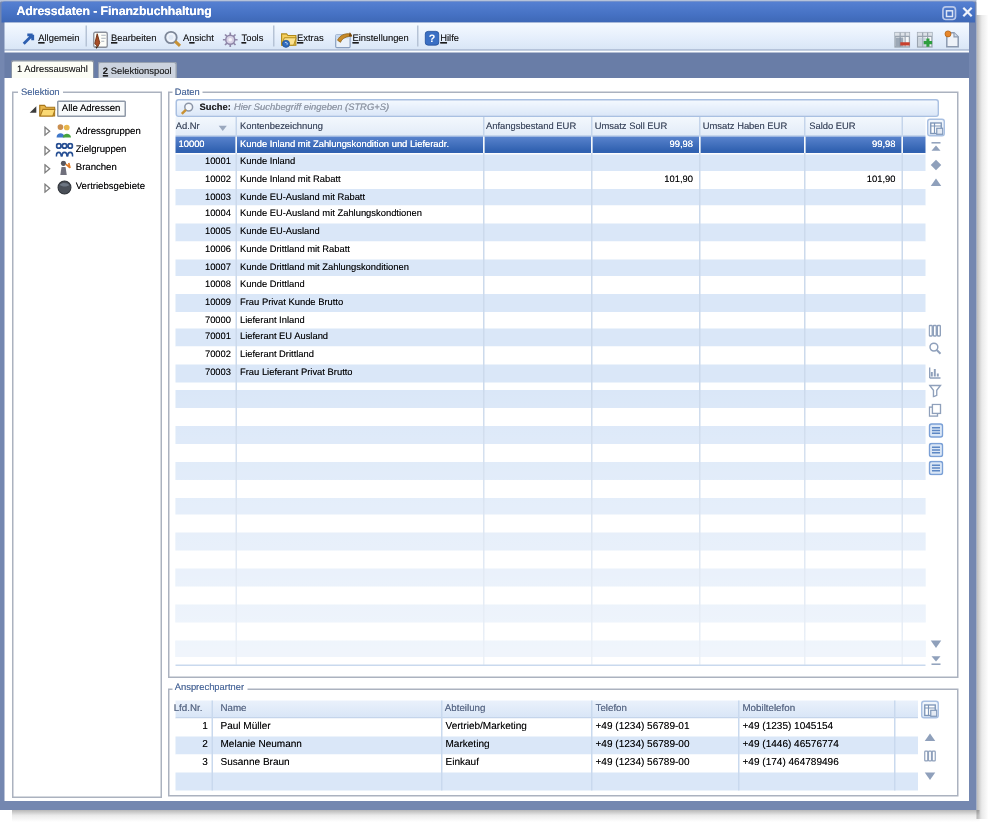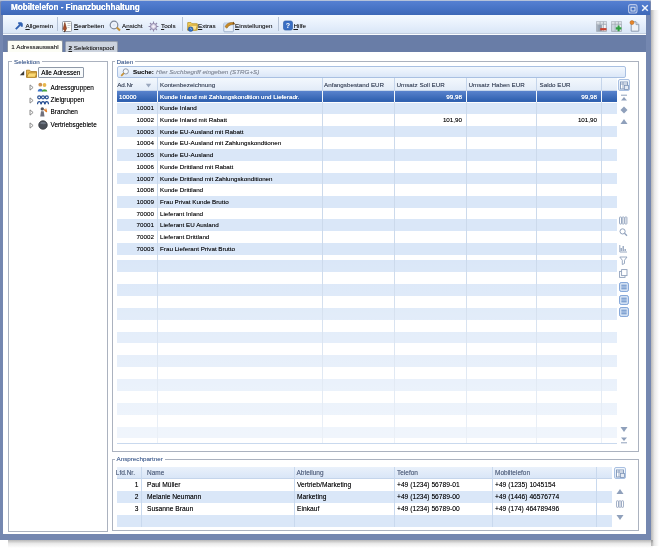--- a/index.html
+++ b/index.html
@@ -7,21 +7,21 @@
 svg{text-shadow:none}
 .a{position:absolute}
 u{text-decoration:underline}
 </style></head><body>
 
 <div class="a" style="left:651px;top:10px;width:8px;height:536px;background:linear-gradient(90deg,rgba(105,105,105,.48),rgba(160,160,160,.22) 45%,rgba(220,220,220,0))"></div>
 <div class="a" style="left:8px;top:540px;width:645px;height:8px;background:linear-gradient(rgba(105,105,105,.48),rgba(160,160,160,.22) 45%,rgba(220,220,220,0))"></div>
 <div class="a" style="left:0;top:0;width:651px;height:540px;background:#7487b0;border-radius:2px 2px 0 0"></div>
 <div class="a" style="left:0;top:0;width:651px;height:1px;background:#b5c2da"></div>
 <div class="a" style="left:1px;top:1px;width:649px;height:14px;background:linear-gradient(#5680d2,#4672c4 60%,#3e68b6);border-radius:2px 2px 0 0">
-<div class="a" style="left:10px;top:1.5px;font-size:8.2px;font-weight:bold;color:#fff;letter-spacing:-0.06px;text-shadow:0 0 0.4px">Mobiltelefon - Finanzbuchhaltung</div>
+<div class="a" style="left:10px;top:1.5px;font-size:8.2px;font-weight:bold;color:#fff;letter-spacing:-0.06px;text-shadow:0 0 0.4px">Adressdaten - Finanzbuchhaltung</div>
 <svg class="a" style="left:627px;top:2.5px" width="10" height="10" viewBox="0 0 10 10">
       <rect x="0.6" y="0.6" width="8.4" height="8.4" rx="2" fill="none" stroke="#b9c8ea" stroke-width="1.1"></rect>
       <rect x="3" y="3.2" width="4" height="3.8" fill="none" stroke="#dde6f6" stroke-width="1"></rect>
     </svg>
 <svg class="a" style="left:639.5px;top:3px" width="8" height="8" viewBox="0 0 8 8">
       <path d="M1.2 1.2 L6.8 6.8 M6.8 1.2 L1.2 6.8" stroke="#f0f4fc" stroke-width="1.5"></path>
     </svg>
 </div>
 <div class="a" style="left:3px;top:15px;width:643px;height:19px;background:linear-gradient(#f5faff,#e3edfb 65%,#d9e6f6);border-bottom:1px solid #c3cfe1"></div>
 <svg class="a" style="left:14px;top:20px" width="11" height="11" viewBox="0 0 11 11">

